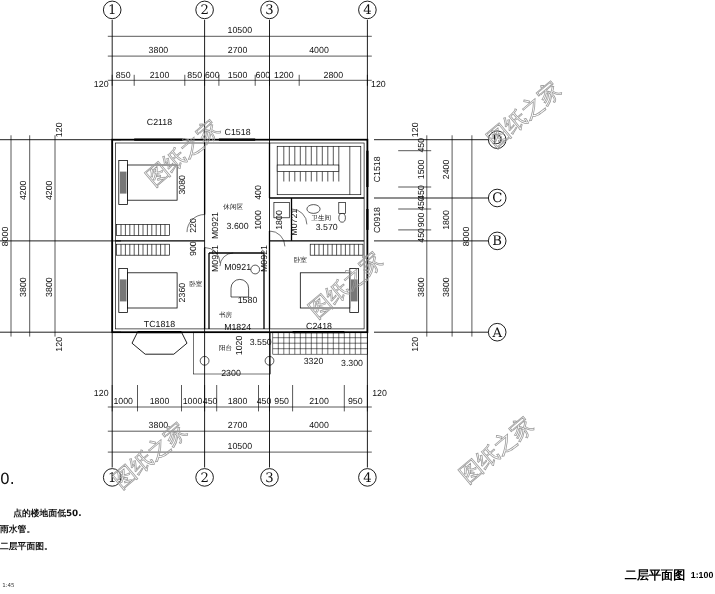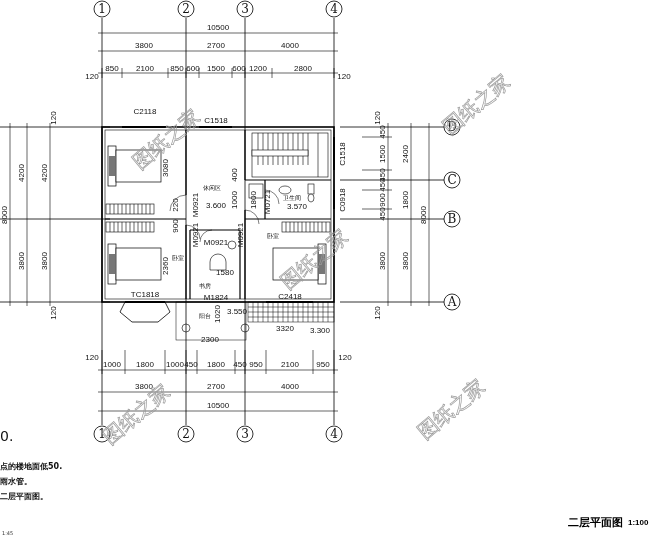--- a/index.html
+++ b/index.html
@@ -357,19 +357,19 @@
   <g>
     <text class="wm" transform="translate(140,170) rotate(-40)">图纸之家</text>
     <text class="wm" transform="translate(288,290) rotate(-40)">图纸之家</text>
     <text class="wm" transform="translate(450,135) rotate(-40)">图纸之家</text>
     <text class="wm" transform="translate(425,440) rotate(-40)">图纸之家</text>
     <text class="wm" transform="translate(110,445) rotate(-40)">图纸之家</text>
   </g>
 </svg>
 
 <div class="note note-big" style="top:428px;">0.</div>
-<div class="note" style="top:461px;">点的楼地面低50.</div>
+<div class="note" style="top:461px;padding-left:12px;">点的楼地面低50.</div>
 <div class="note" style="top:476px;">雨水管。</div>
 <div class="note" style="top:491px;">二层平面图。</div>
 <div class="tiny">1:45</div>
 
 <div class="title">二层平面图</div>
 <div class="scale">1:100</div>
 
 </body></html>

